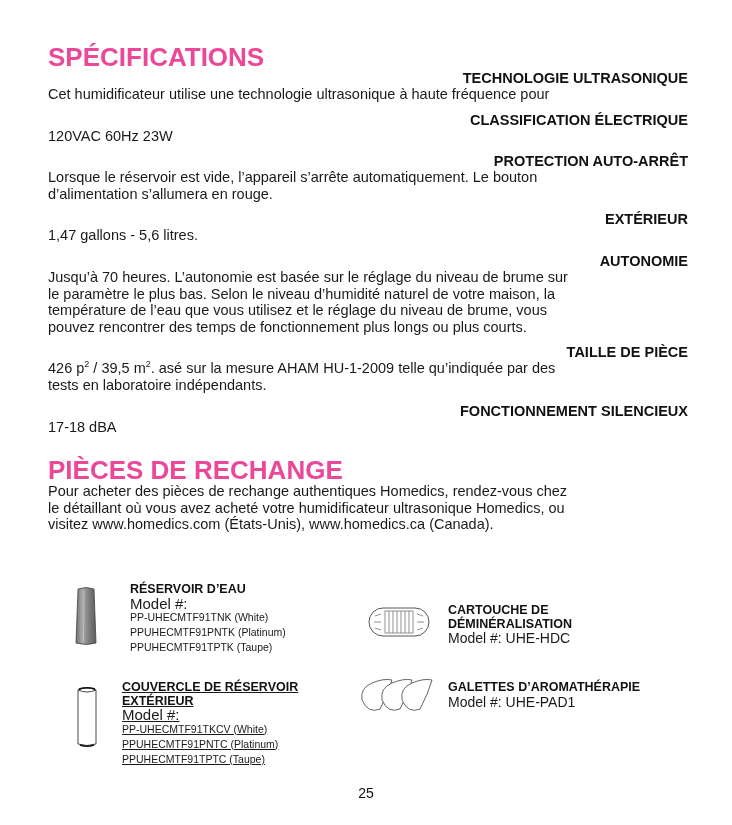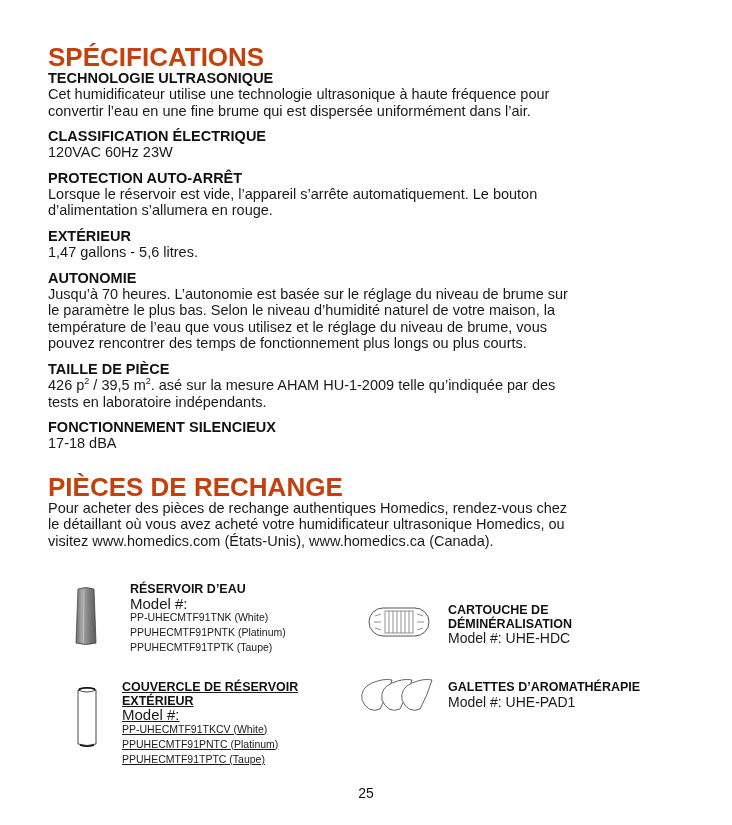--- a/index.html
+++ b/index.html
@@ -3,25 +3,25 @@
 <meta charset="utf-8">
 <style>
   html, body { margin: 0; padding: 0; background: #ffffff; }
   body {
     width: 732px; height: 825px; position: relative; overflow: hidden;
     font-family: "Liberation Sans", sans-serif; color: #1a1a1a;
   }
   .page { position: absolute; left: 48px; top: 44px; width: 640px; }
   .h1 {
     font-weight: bold; font-size: 26px; line-height: 26px; margin: 0;
-    letter-spacing: 0px; color: #c2410c;
+    letter-spacing: 0px; color: #ec4899;
   }
   .sec { margin: 0; }
   .sec-title {
-    font-weight: bold; font-size: 14.5px; line-height: 16px; margin: 0; color: #111;
+    font-weight: bold; font-size: 14.5px; line-height: 16px; margin: 0; color: #111; text-align: right;
   }
   .sec-body {
     font-size: 14.5px; line-height: 16.6px; margin: 0; color: #1a1a1a;
   }
   sup { font-size: 9px; line-height: 0; vertical-align: 6px; }
   .gap { height: 9px; }
   .part { position: absolute; }
   .part-title { font-weight: bold; font-size: 12.5px; line-height: 13.5px; margin: 0; color: #111; }
   .part-model-label { font-size: 15px; line-height: 13.5px; margin: 0; }
   .part-model { font-size: 14px; line-height: 15px; margin: 0; }
@@ -35,21 +35,20 @@
 </style>
 </head>
 <body>
 
 <div class="page">
   <h1 class="h1">SPÉCIFICATIONS</h1>
 
   <div class="sec">
     <p class="sec-title">TECHNOLOGIE ULTRASONIQUE</p>
     <p class="sec-body">Cet humidificateur utilise une technologie ultrasonique à haute fréquence pour</p>
-    <p class="sec-body">convertir l’eau en une fine brume qui est dispersée uniformément dans l’air.</p>
   </div>
   <div class="gap"></div>
 
   <div class="sec">
     <p class="sec-title">CLASSIFICATION ÉLECTRIQUE</p>
     <p class="sec-body">120VAC 60Hz 23W</p>
   </div>
   <div class="gap"></div>
 
   <div class="sec">

